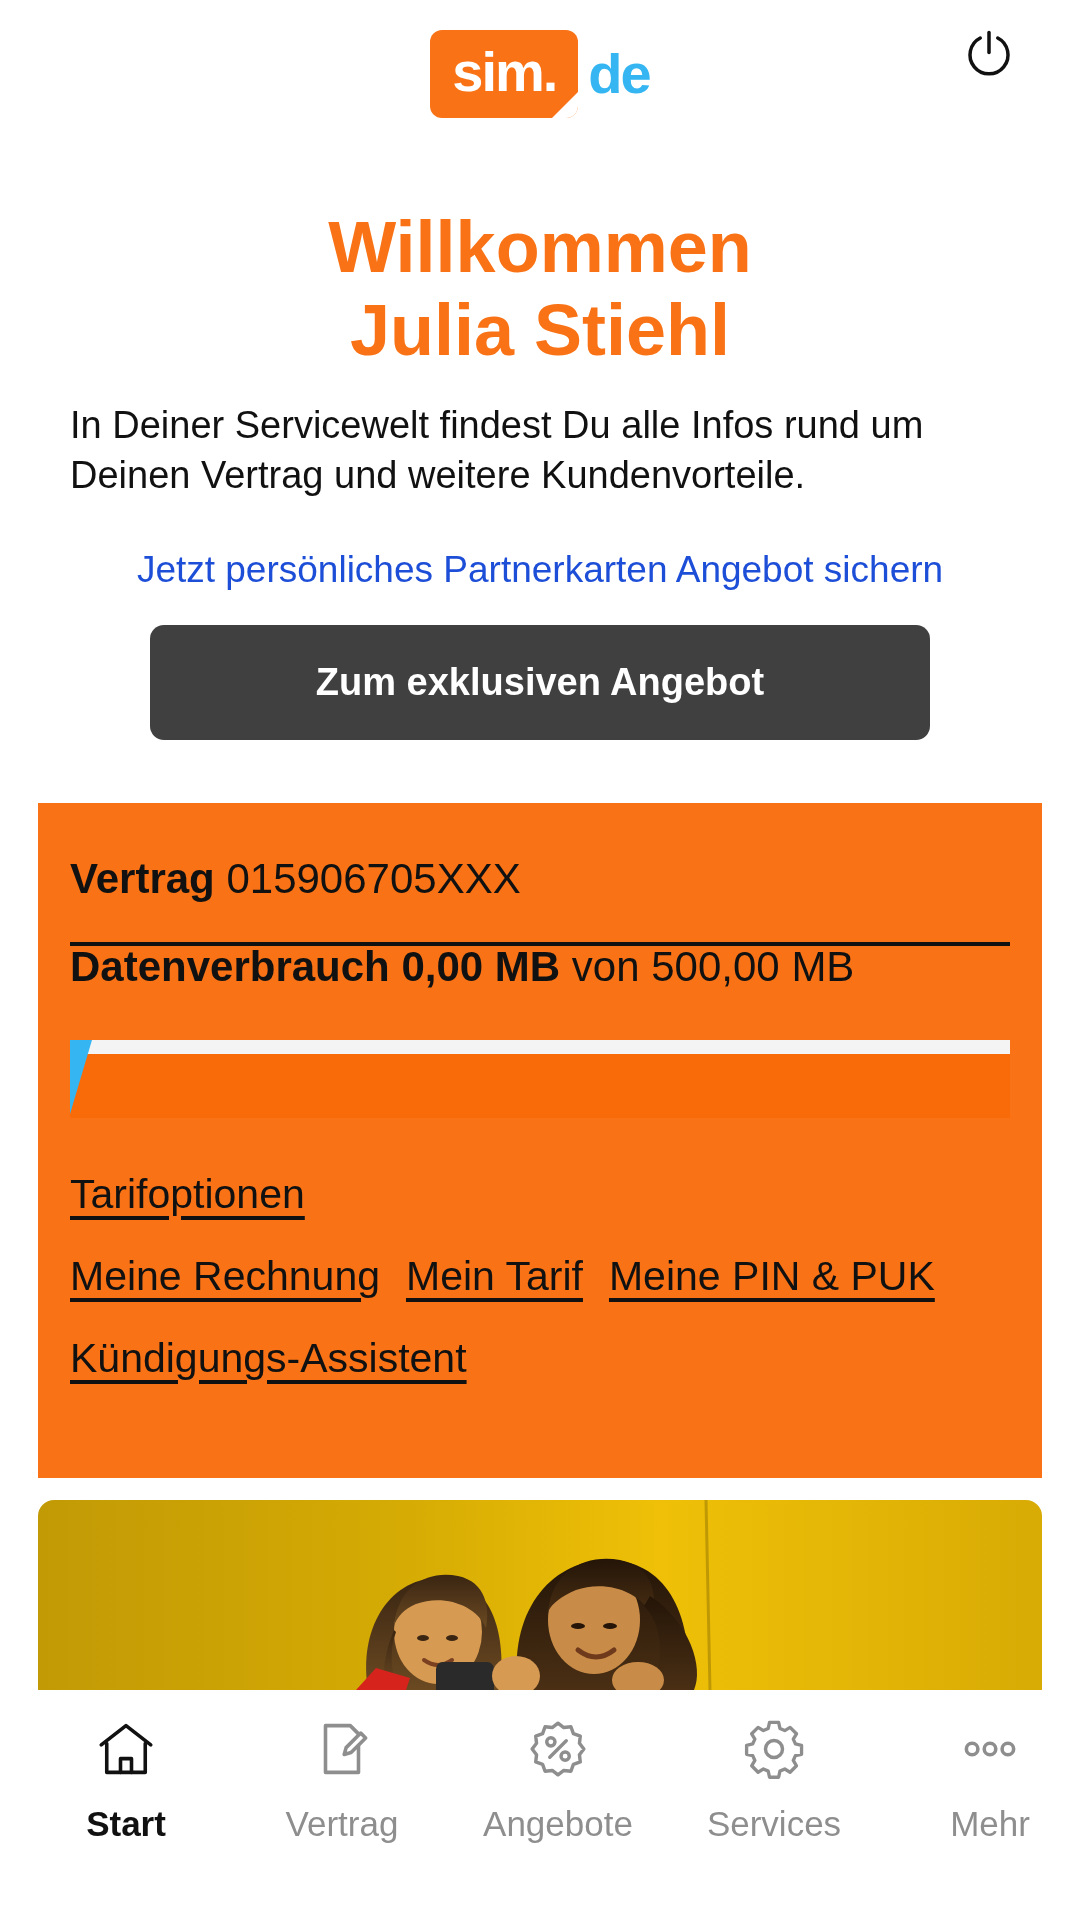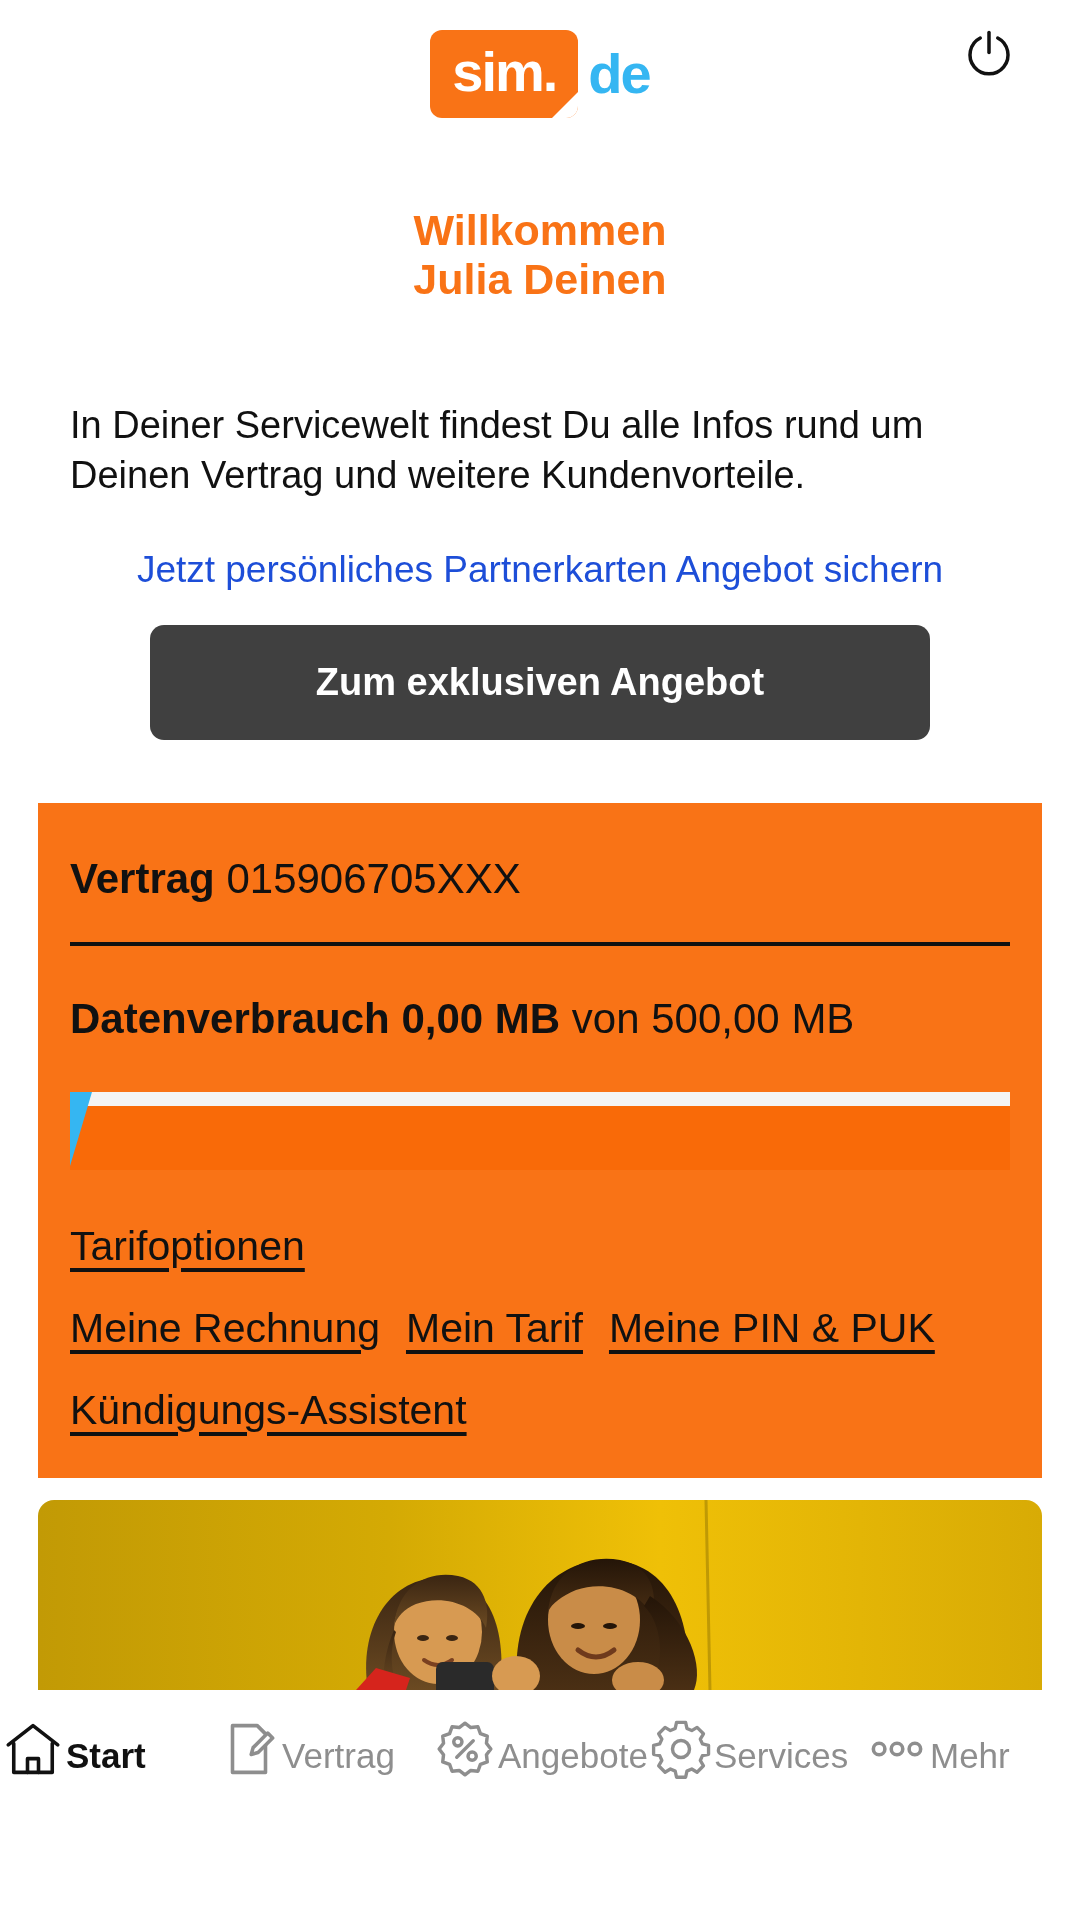--- a/index.html
+++ b/index.html
@@ -42,21 +42,21 @@
   .power-btn {
     position:absolute; right:58px; top:22px;
     width:66px; height:66px;
     display:flex; align-items:center; justify-content:center;
   }
 
   
   .welcome {
     position:absolute; top:206px; left:0; width:1080px;
     text-align:center;
-    color:#f97316; font-size:43px; font-weight:bold;
+    color:#f97316; font-size:72px; font-weight:bold;
     line-height:1.15;
   }
   .intro {
     position:absolute; top:400px; left:70px; width:940px;
     text-align:left; color:#111111;
     font-size:38px; line-height:1.32;
   }
   .promo {
     position:absolute; top:546px; left:60px; width:960px;
     text-align:center; color:#1d4ed8;
@@ -79,21 +79,21 @@
     position:absolute; top:803px; left:38px;
     width:1004px; height:675px;
     background:#f97316;
   }
   .card-pad { padding:55px 32px 0 32px; }
   .contract-line { font-size:42px; color:#111; line-height:1; }
   .contract-line b { font-weight:bold; }
   .divider {
     margin-top:42px; height:4px; background:#111111; width:100%;
   }
-  .usage-line { margin-top:52px; font-size:42px; color:#111; line-height:1; }
+  .usage-line { font-size:42px; color:#111; line-height:1; }
   .usage-line b { font-weight:bold; }
 
   .bar-wrap {
     position:relative; margin-top:52px;
     width:100%; height:78px; background:#f4f4f4;
   }
   .bar-fill {
     position:absolute; left:0; top:14px;
     width:100%; height:64px; background:#f96a08;
   }
@@ -123,22 +123,22 @@
   .banner svg { display:block; width:100%; height:100%; }
 
   
   .bottomnav {
     position:absolute; left:0; bottom:0; width:1080px; height:230px;
     background:#ffffff;
     display:flex; align-items:flex-start; justify-content:space-around;
     padding-top:18px;
   }
   .nav-item {
-    width:216px; display:flex; flex-direction:row;
-    align-items:center; cursor:pointer;
+    width:216px; display:flex; flex-direction:column;
+    align-items:center; cursor:pointer;margin-left:36px;
   }
   .nav-icon { height:82px; display:flex; align-items:center; justify-content:center; }
   .nav-label { margin-top:14px; font-size:35px; color:#8e8e8e; }
   .nav-item.active .nav-label { color:#111111; font-weight:bold; }
 </style>
 </head>
 <body>
 
 <div class="screen">
 
@@ -152,21 +152,21 @@
     <div class="power-btn">
       <svg width="60" height="60" viewBox="0 0 24 24" fill="none" stroke="#111111" stroke-width="1.4" stroke-linecap="round">
         <path d="M8.5 5.2a7.6 7.6 0 1 0 7 0"></path>
         <line x1="12" y1="3" x2="12" y2="11"></line>
       </svg>
     </div>
   </div>
 
   <div class="welcome">
     <div>Willkommen</div>
-    <div>Julia Deinen</div>
+    <div>Julia Stiehl</div>
   </div>
 
   <div class="intro">In Deiner Servicewelt findest Du alle Infos rund um Deinen Vertrag und weitere Kundenvorteile.</div>
 
   <div class="promo">Jetzt persönliches Partnerkarten Angebot sichern</div>
 
   <button class="cta">Zum exklusiven Angebot</button>
 
   <div class="card">
     <div class="card-pad">

